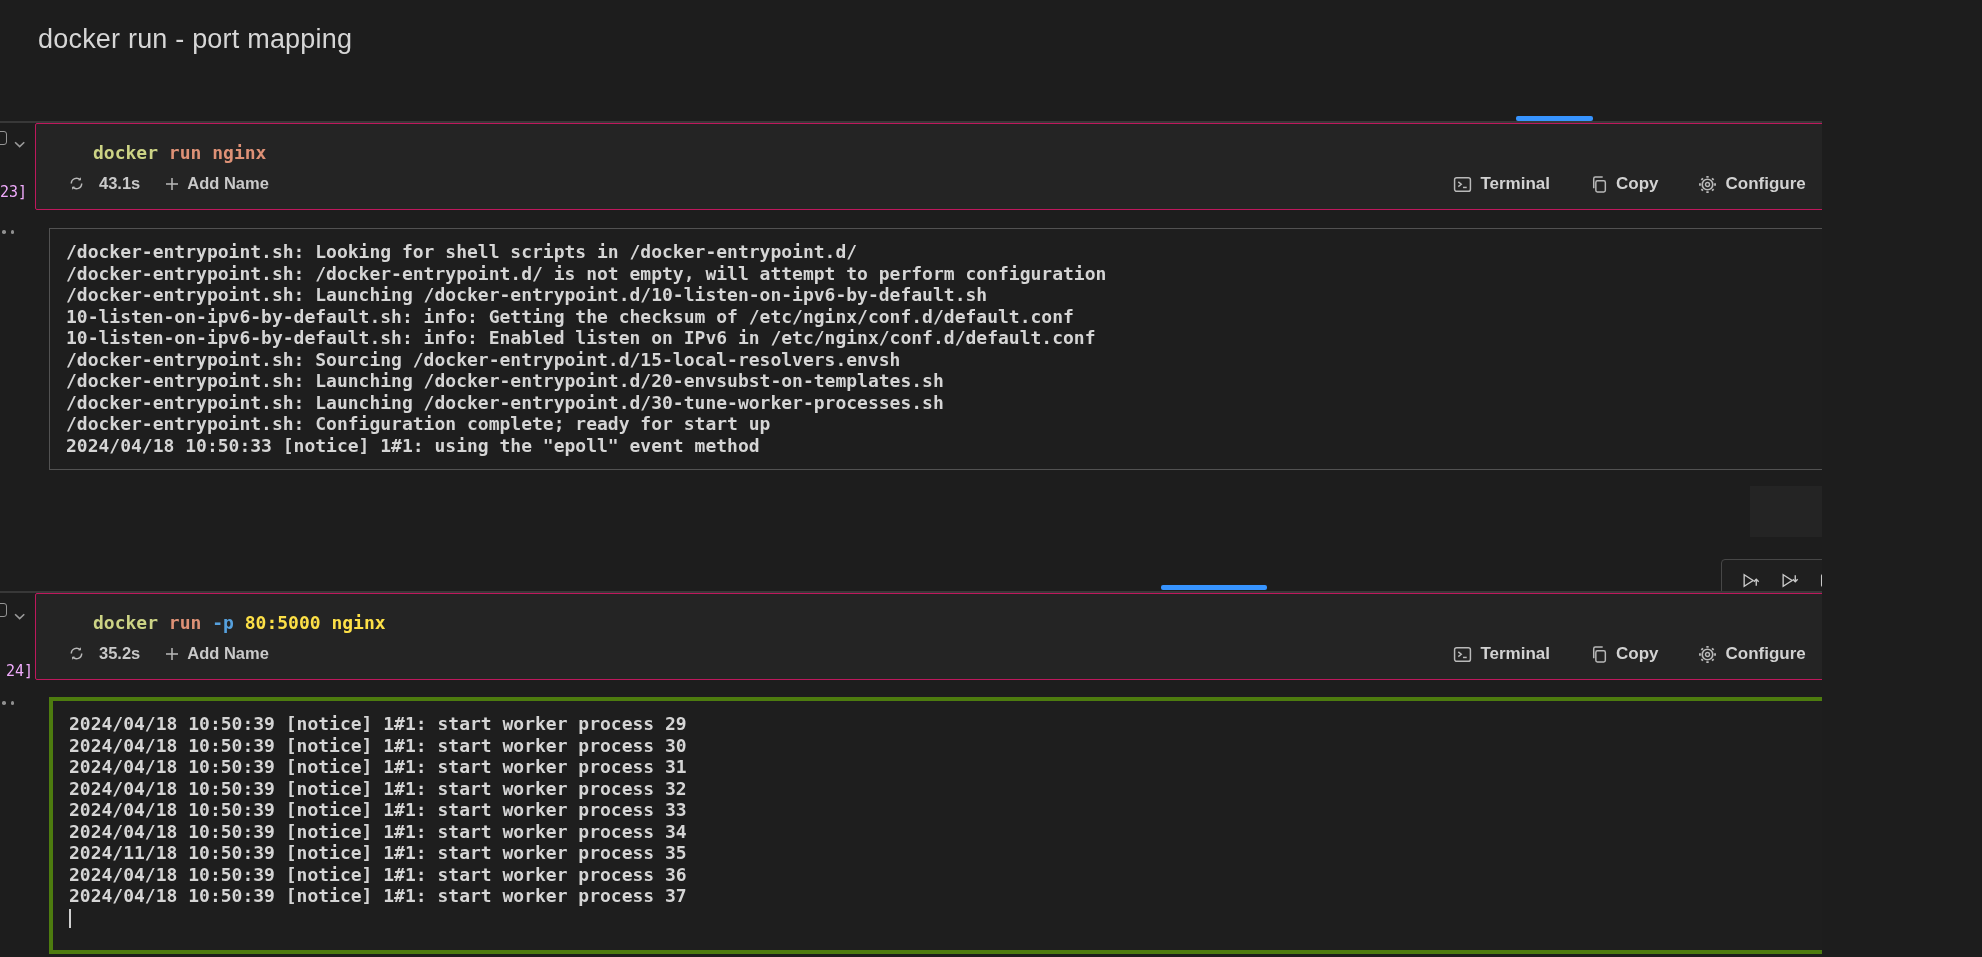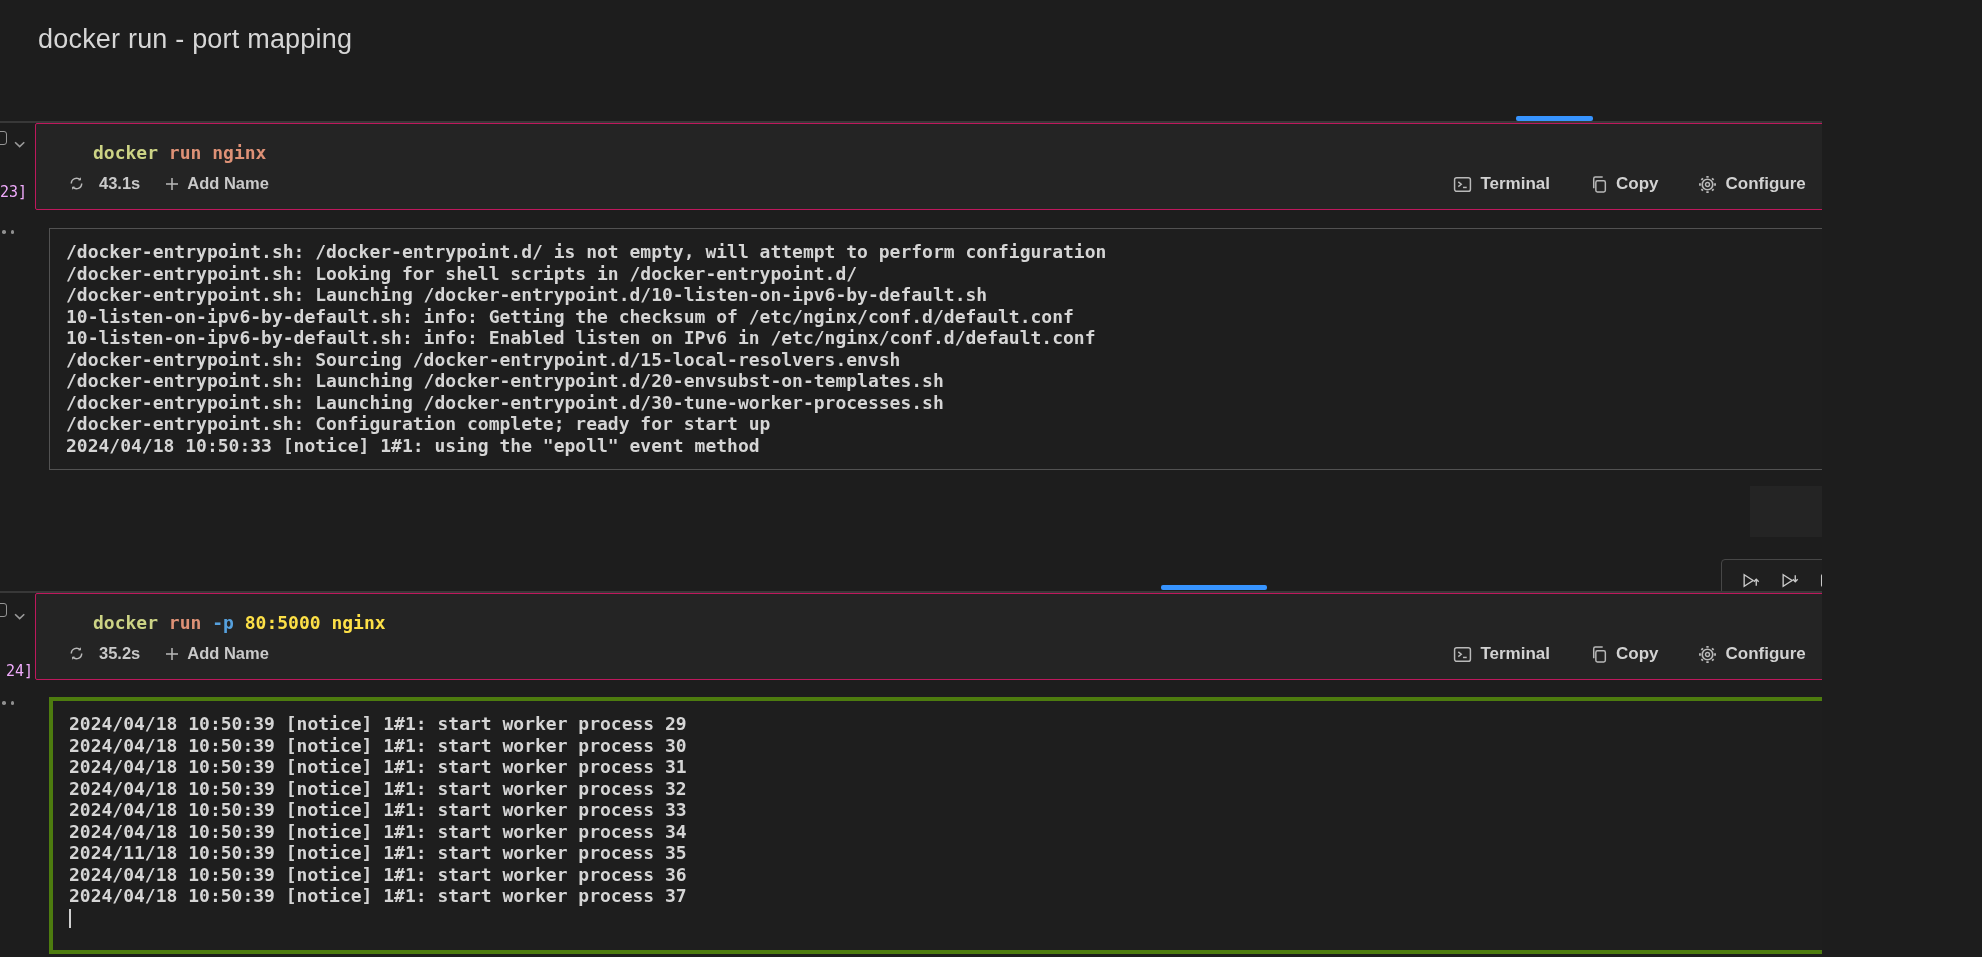--- a/index.html
+++ b/index.html
@@ -155,22 +155,22 @@
             </svg>
           </span>
           <span>CLI</span>
         </span>
         <span class="shell-label">sh</span>
       </div>
     </div>
   </div>
 
   <div class="output output-1">
+    <div class="line">/docker-entrypoint.sh: Looking for shell scripts in /docker-entrypoint.d/</div>
     <div class="line">/docker-entrypoint.sh: /docker-entrypoint.d/ is not empty, will attempt to perform configuration</div>
-    <div class="line">/docker-entrypoint.sh: Looking for shell scripts in /docker-entrypoint.d/</div>
     <div class="line">/docker-entrypoint.sh: Launching /docker-entrypoint.d/10-listen-on-ipv6-by-default.sh</div>
     <div class="line">10-listen-on-ipv6-by-default.sh: info: Getting the checksum of /etc/nginx/conf.d/default.conf</div>
     <div class="line">10-listen-on-ipv6-by-default.sh: info: Enabled listen on IPv6 in /etc/nginx/conf.d/default.conf</div>
     <div class="line">/docker-entrypoint.sh: Sourcing /docker-entrypoint.d/15-local-resolvers.envsh</div>
     <div class="line">/docker-entrypoint.sh: Launching /docker-entrypoint.d/20-envsubst-on-templates.sh</div>
     <div class="line">/docker-entrypoint.sh: Launching /docker-entrypoint.d/30-tune-worker-processes.sh</div>
     <div class="line">/docker-entrypoint.sh: Configuration complete; ready for start up</div>
     <div class="line">2024/04/18 10:50:33 [notice] 1#1: using the "epoll" event method</div>
     <span class="close-btn">
       <svg width="15" height="15" viewBox="0 0 12 12" stroke="currentColor" stroke-width="1.3">

